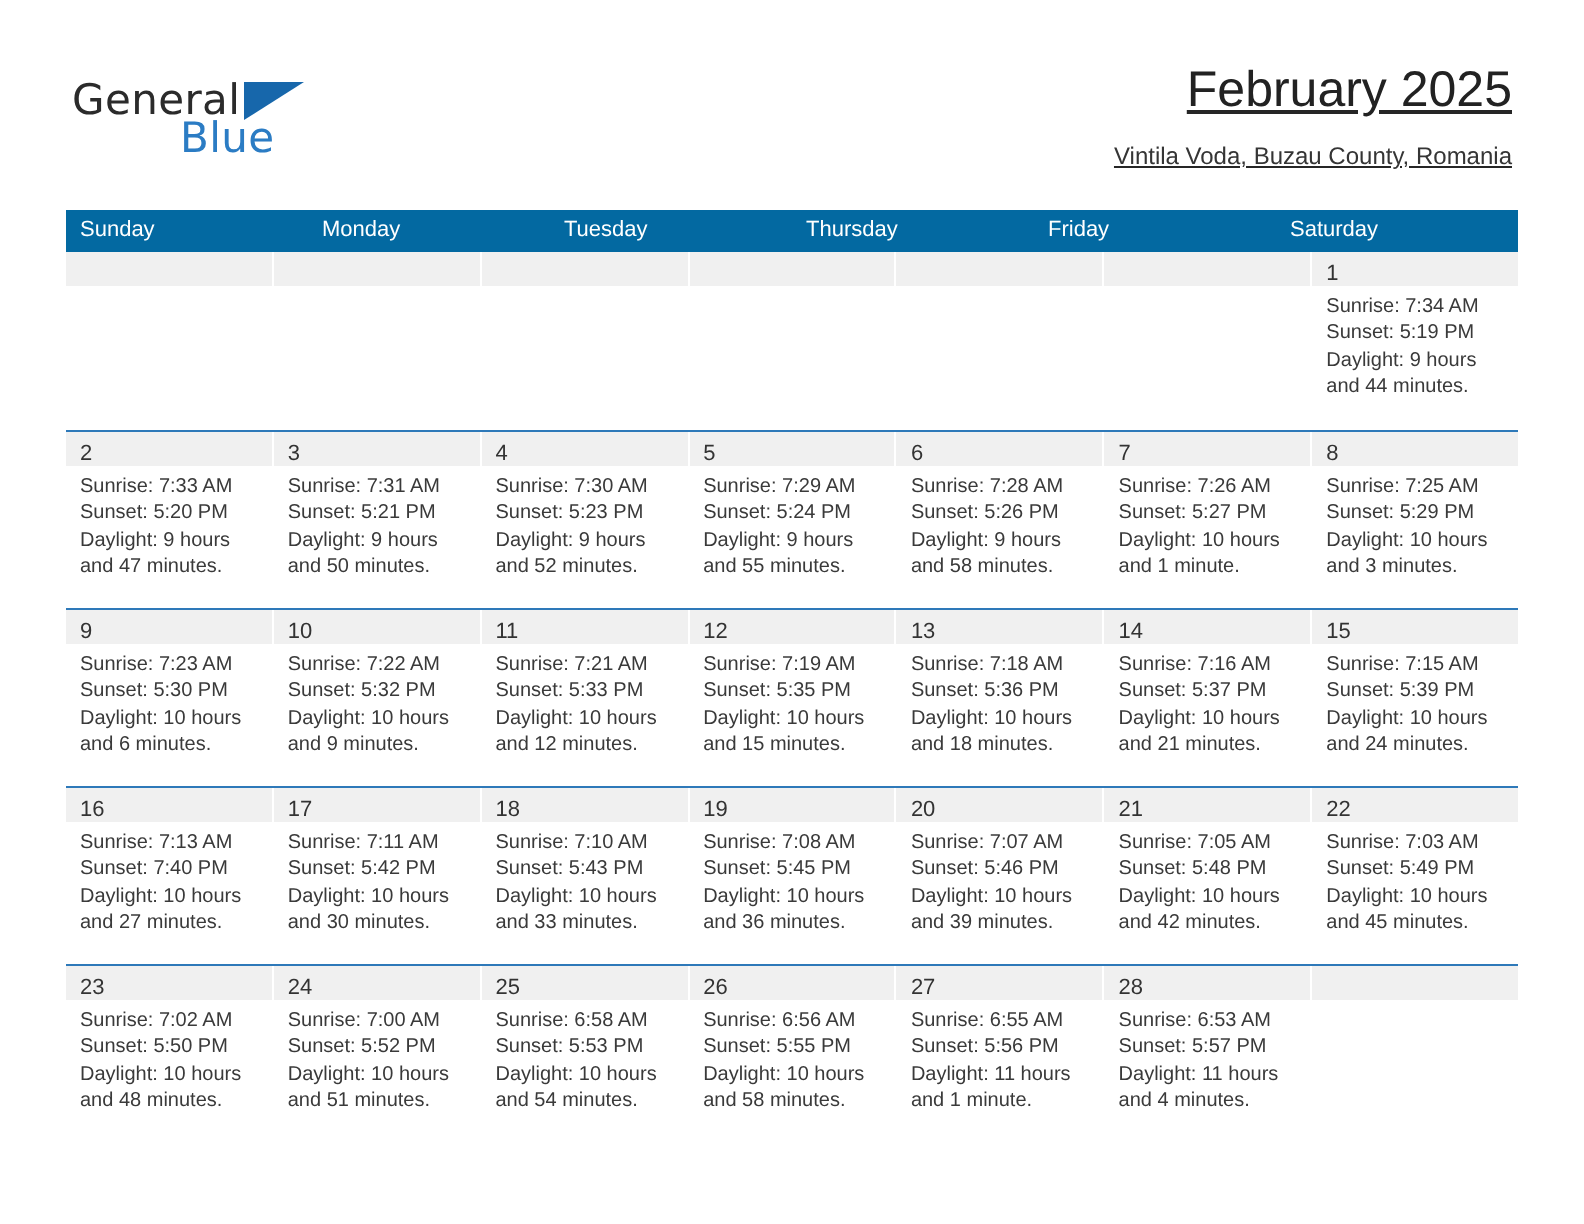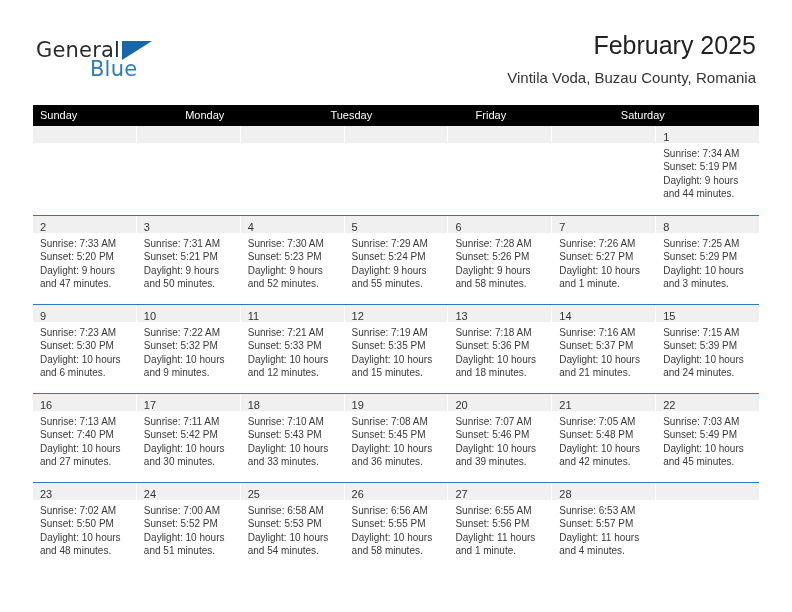--- a/index.html
+++ b/index.html
@@ -66,49 +66,50 @@
     height: 0;
     border-left: 30px solid #1767ab;
     border-bottom: 19px solid transparent;
   }
 
   .title-wrap {
     position: absolute;
     right: 36px;
     top: 30px;
     text-align: right;
+    text-decoration: underline;
   }
   .cal-title {
     font-size: 25px;
     font-weight: 400;
     color: #222222;
     font-family: "Liberation Sans", sans-serif;
     line-height: 30px;
     white-space: nowrap;
   }
   .cal-subtitle {
     margin-top: 10px;
-    font-size: 15px;
+    font-size: 12px;
     font-weight: 400;
     color: #353535;
     line-height: 16px;
     white-space: nowrap;
   }
 
   
   .calendar {
     position: absolute;
     left: 33px;
     top: 105px;
     width: 726px;
   }
 
   .weekdays {
     display: flex;
-    background: #000000;
+    background: #0369a1;
     height: 21px;
   }
   .weekday {
     flex: 1 1 0;
     box-sizing: border-box;
     padding: 3px 0 0 7px;
     color: #ffffff;
     font-size: 11px;
     line-height: 15px;
     white-space: nowrap;
@@ -178,20 +179,21 @@
     </div>
 
   </div>
 
   <div class="calendar">
 
     <div class="weekdays">
       <div class="weekday">Sunday</div>
       <div class="weekday">Monday</div>
       <div class="weekday">Tuesday</div>
+      <div class="weekday">Thursday</div>
       <div class="weekday">Friday</div>
       <div class="weekday">Saturday</div>
     </div>
 
     <div id="weeks-container">
         <div class="week">
           <div class="day empty">
             <div class="day-band"><span class="day-num"></span></div>
           </div>
           <div class="day empty">

